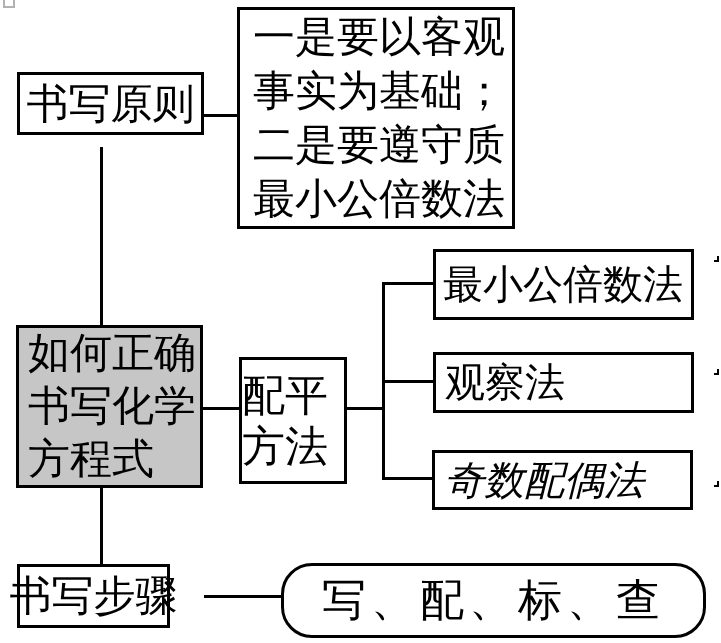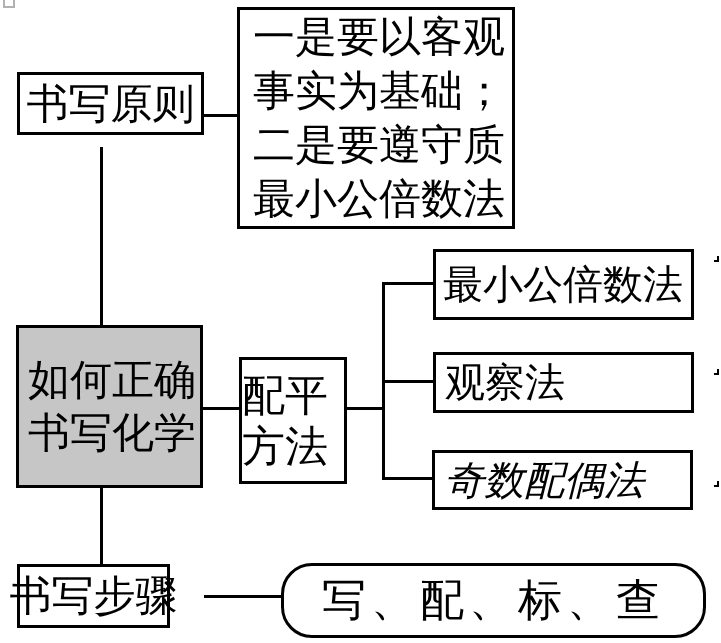--- a/index.html
+++ b/index.html
@@ -78,20 +78,21 @@
   <div class="box n-principle-detail">
     <div class="tline">一是要以客观</div>
     <div class="tline">事实为基础；</div>
     <div class="tline">二是要遵守质</div>
     <div class="tline">最小公倍数法</div>
   </div>
 
   <div class="box n-main">
     <div class="tline">如何正确</div>
     <div class="tline">书写化学</div>
+    <div class="tline">方程式</div>
   </div>
 
   <div class="box n-balance">
     <div class="tline">配平</div>
     <div class="tline">方法</div>
   </div>
 
   <div class="box n-m1">
     <div class="tline">最小公倍数法</div>
   </div>

